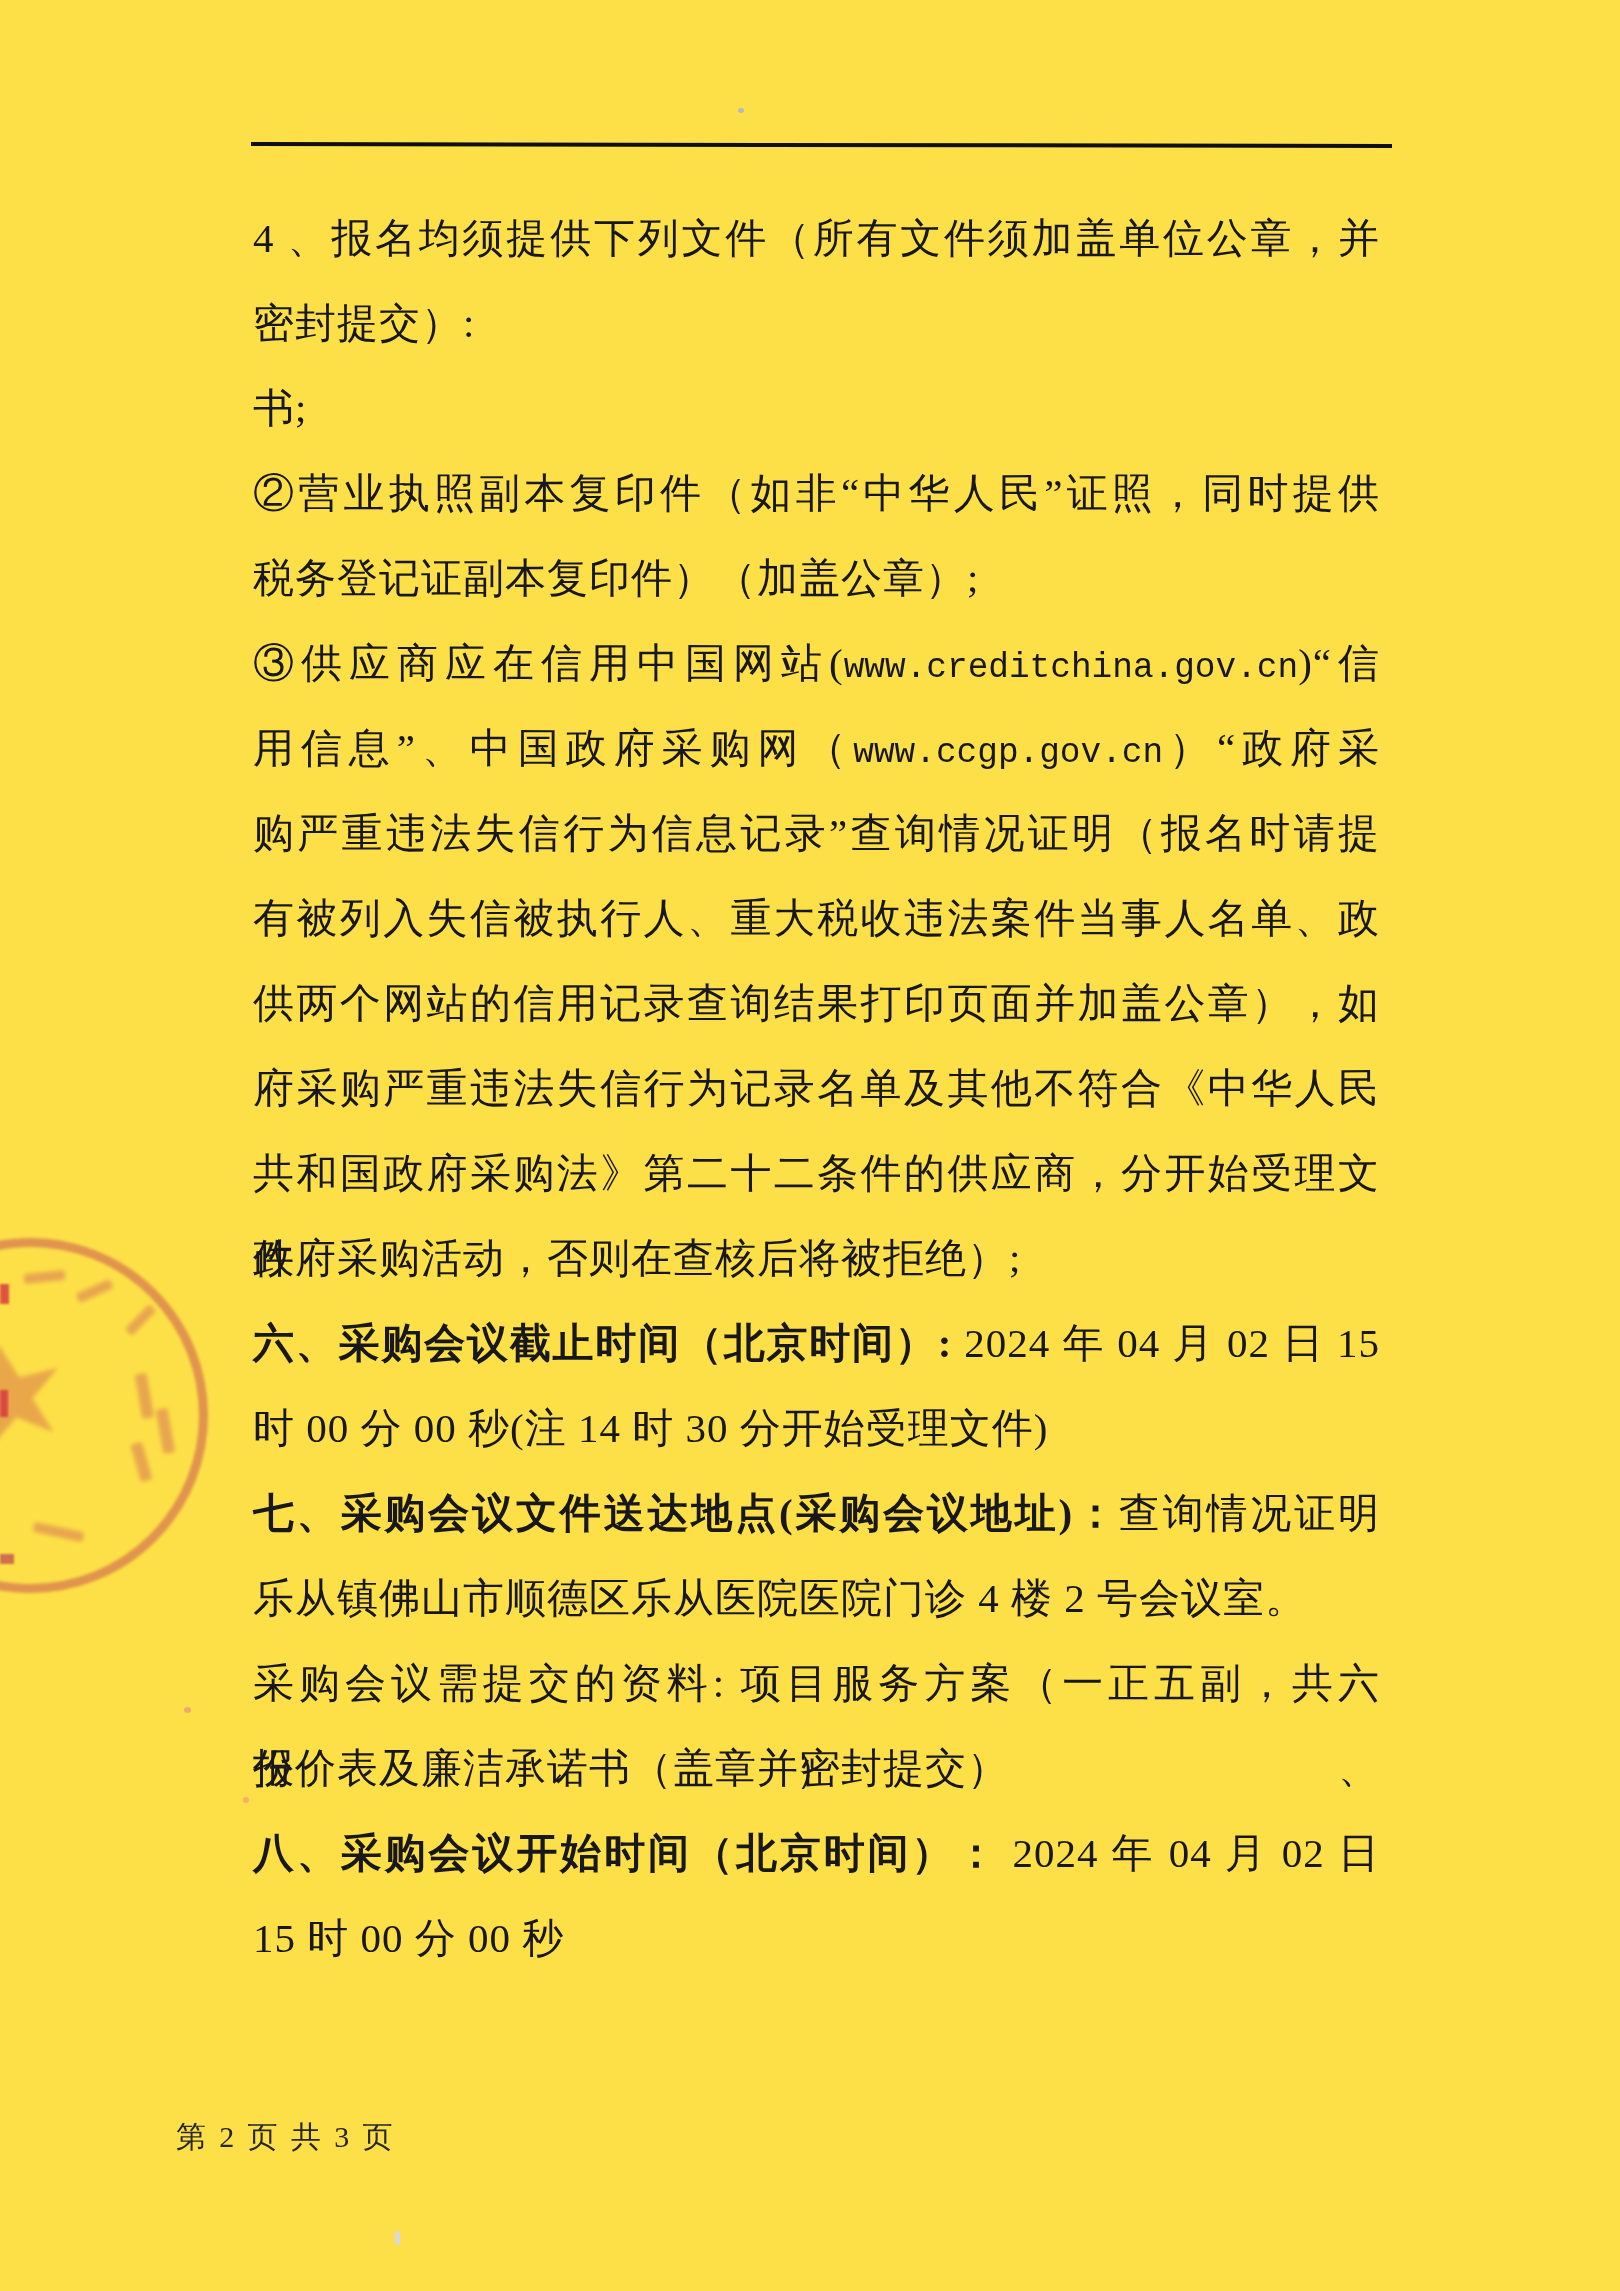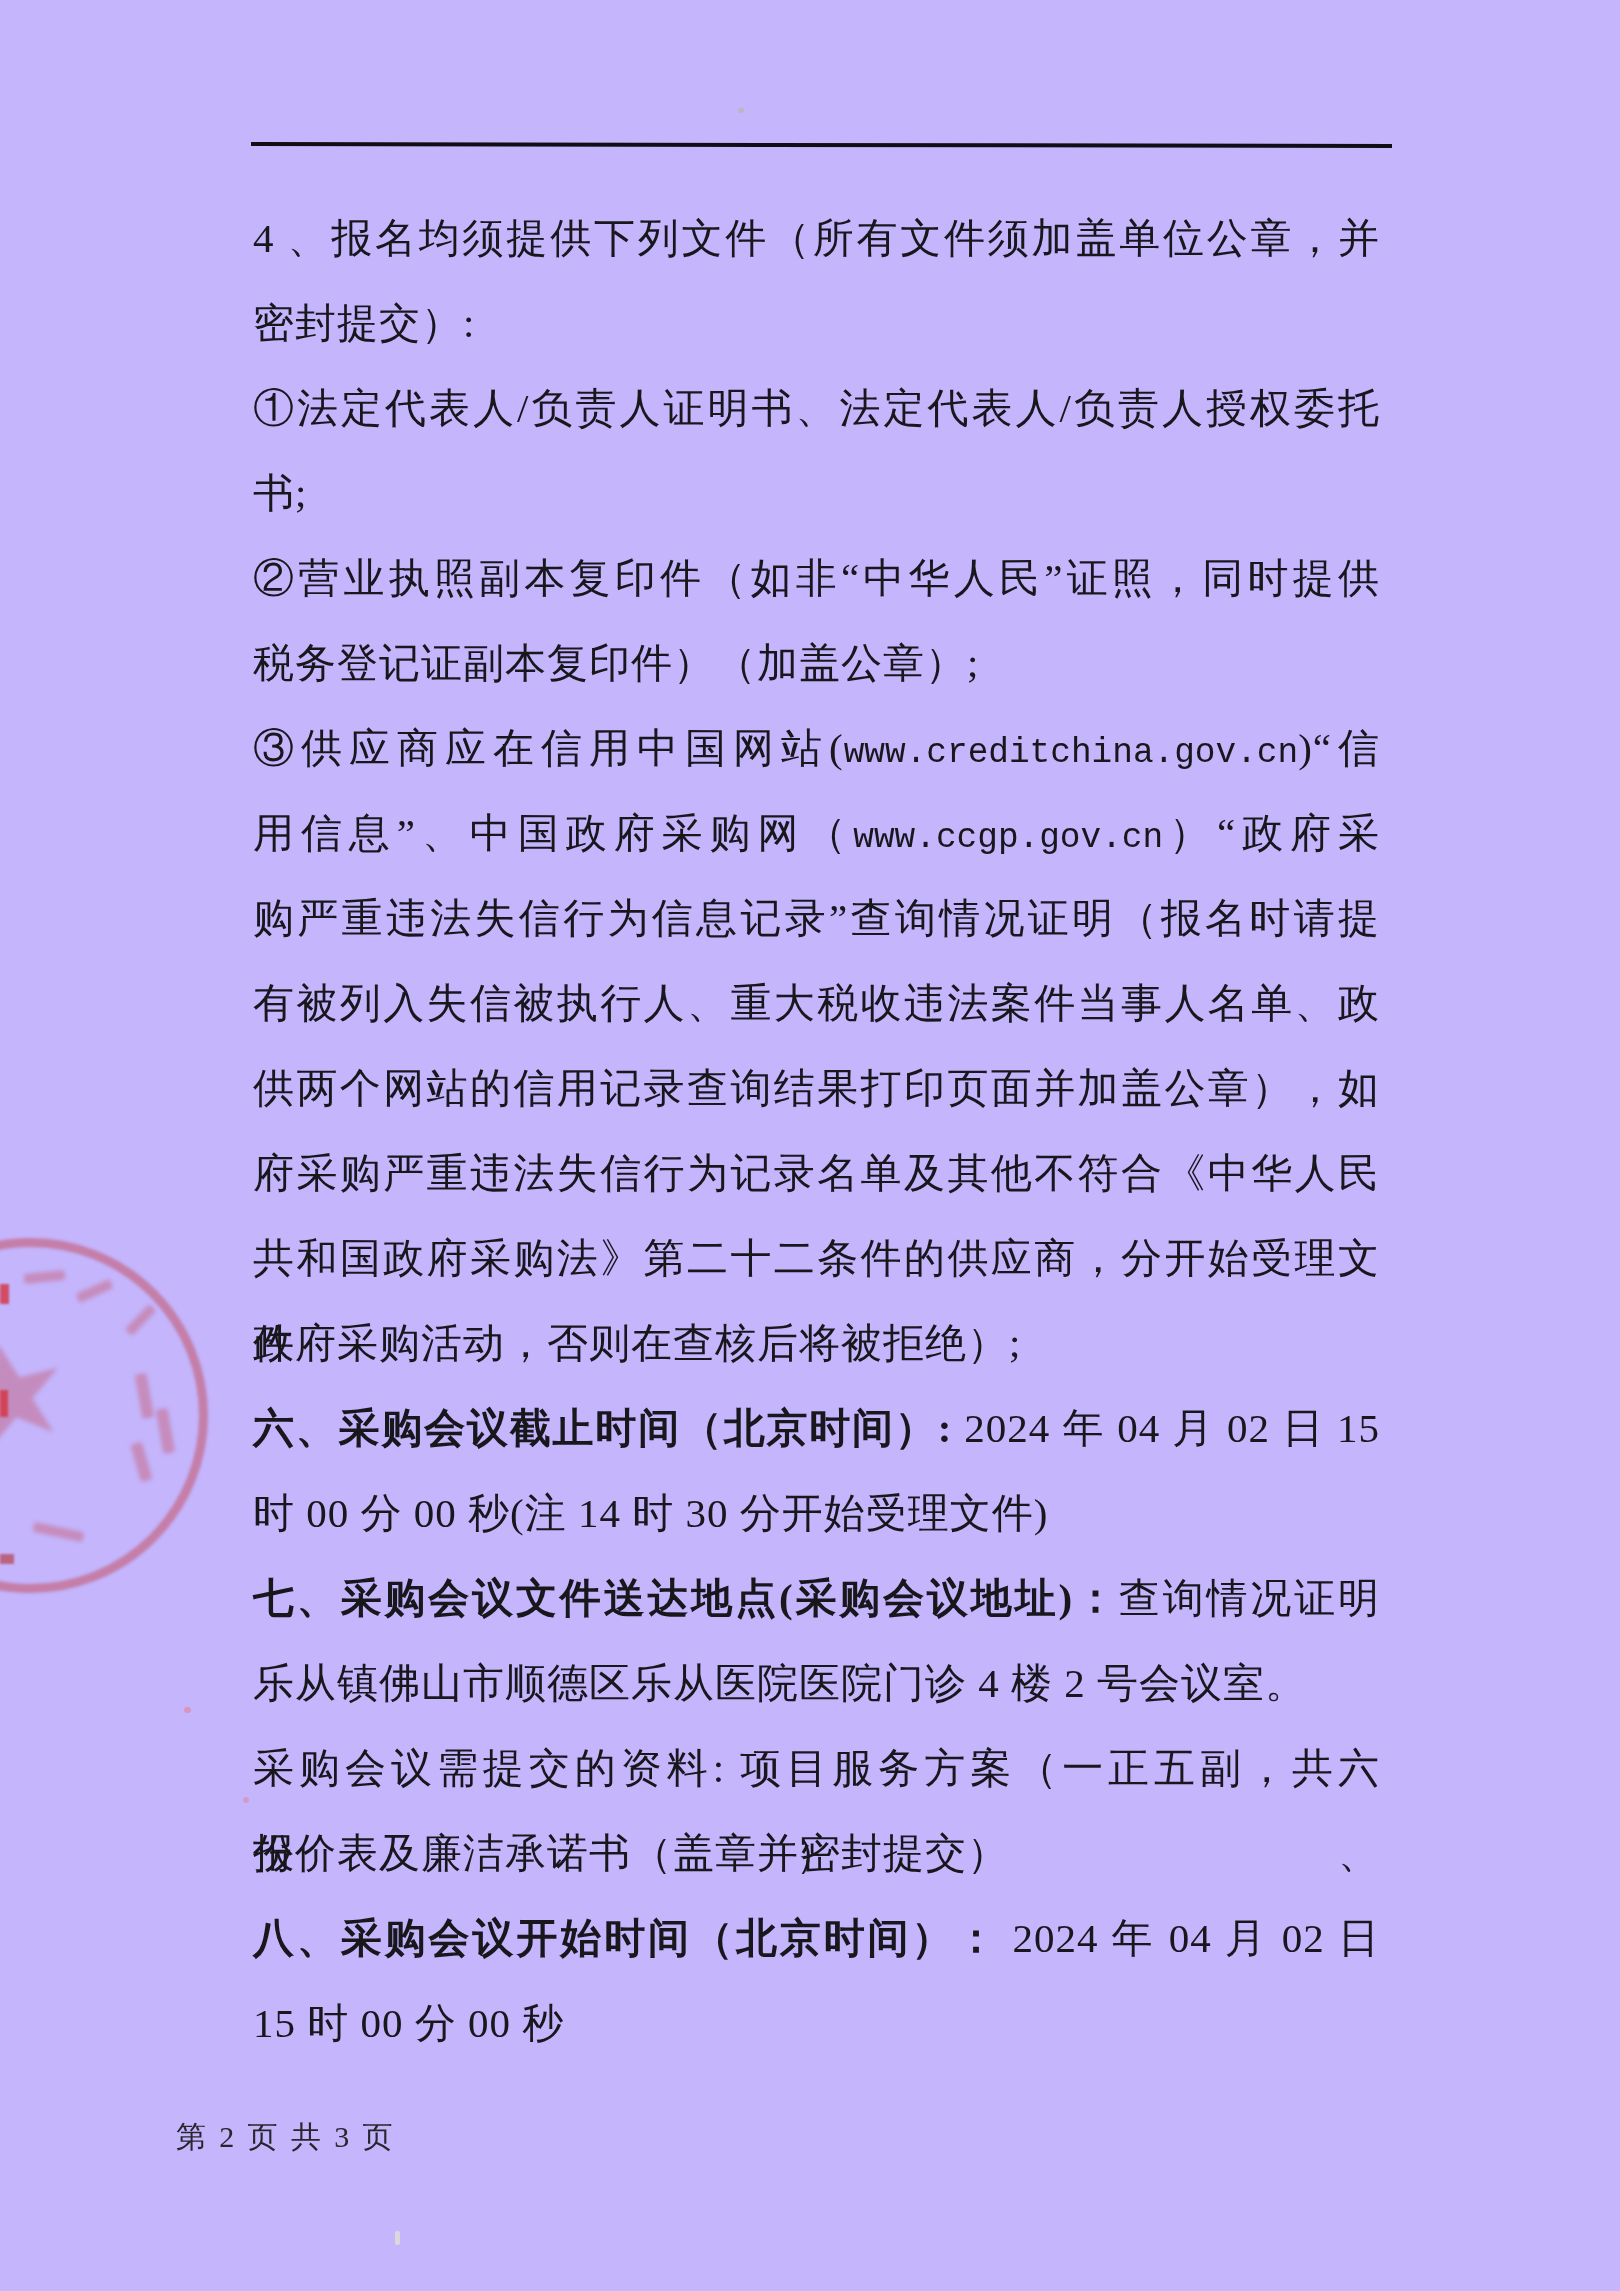--- a/index.html
+++ b/index.html
@@ -1,17 +1,17 @@
 <!DOCTYPE html>
 <html><head>
 <meta charset="utf-8">
 <style>
   html,body{margin:0;padding:0;background:#ffffff;}
   .page{
-    position:relative;width:1620px;height:2292px;background:#c4b5fd;
+    position:relative;width:1620px;height:2292px;background:#fde047;
     overflow:hidden;color:#17171c;
     font-family:"Liberation Serif","DejaVu Serif",serif;
   }
   .rule{position:absolute;left:251px;top:143px;width:1141px;height:3.9px;background:#0e0e14;transform:rotate(0.1deg);}
   .doc-body{position:absolute;left:253px;top:196px;width:1127px;}
   .line{height:85px;line-height:85px;font-size:41px;white-space:nowrap;letter-spacing:1px;}
   .line.j{white-space:normal;text-align:justify;text-align-last:justify;}
   .line .b{font-weight:700;margin-top:24px;}
   .line .m{font-family:"Liberation Mono","DejaVu Sans Mono",monospace;font-size:0.84em;letter-spacing:0;margin-top:16px;}
   .footer{position:absolute;left:176px;top:2117px;width:1274px;text-align:left;
@@ -44,21 +44,20 @@
 </head>
 <body>
 
 <div class="page">
 
   <div class="rule"></div>
 
   <div class="doc-body">
       <div class="line j"><span>4 、报名均须提供下列文件（所有文件须加盖单位公章，并</span></div>
       <div class="line"><span>密封提交）:</span></div>
-      <div class="line j"><span>①法定代表人/负责人证明书、法定代表人/负责人授权委托</span></div>
       <div class="line"><span>书;</span></div>
       <div class="line j"><span>②营业执照副本复印件（如非“中华人民”证照，同时提供</span></div>
       <div class="line"><span>税务登记证副本复印件）（加盖公章）;</span></div>
       <div class="line j"><span>③供应商应在信用中国网站(</span><span class="m">www.creditchina.gov.cn</span><span>)“信</span></div>
       <div class="line j"><span>用信息”、中国政府采购网（</span><span class="m">www.ccgp.gov.cn</span><span>）“政府采</span></div>
       <div class="line j"><span>购严重违法失信行为信息记录”查询情况证明（报名时请提</span></div>
       <div class="line j"><span>有被列入失信被执行人、重大税收违法案件当事人名单、政</span></div>
       <div class="line j"><span>供两个网站的信用记录查询结果打印页面并加盖公章），如</span></div>
       <div class="line j"><span>府采购严重违法失信行为记录名单及其他不符合《中华人民</span></div>
       <div class="line j"><span>共和国政府采购法》第二十二条件的供应商，分开始受理文件</span></div>

